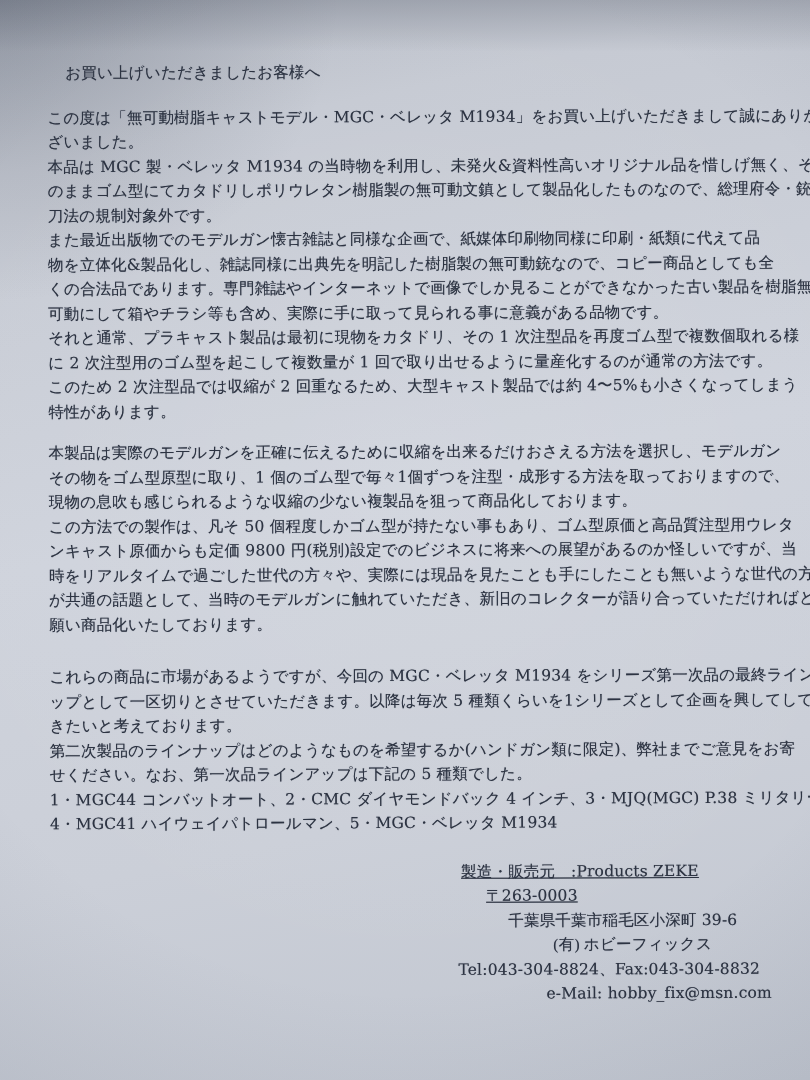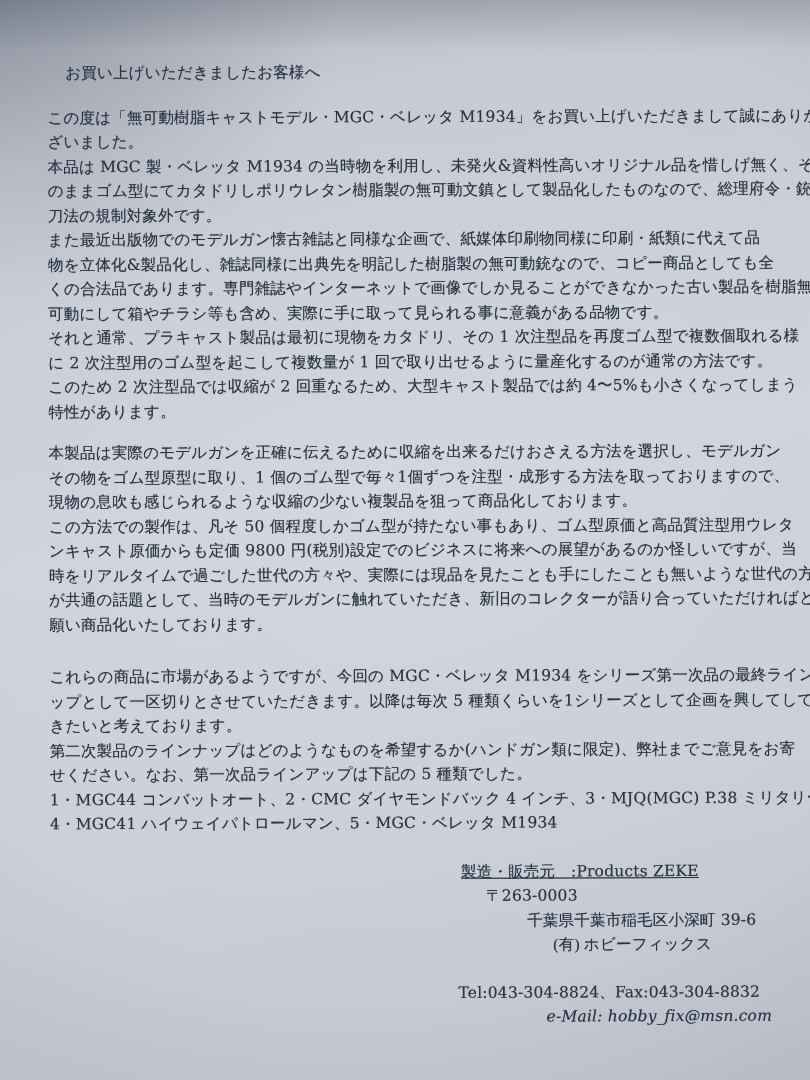--- a/index.html
+++ b/index.html
@@ -33,25 +33,25 @@
     line-height:24.5px;
     height:24.5px;
     letter-spacing:0.2px;
     text-shadow:0 0 0.7px rgba(44,51,66,0.55);
   }
   .greeting{margin-left:18px;margin-bottom:20px;}
   .para2{margin-top:17px;}
   .para3{margin-top:28px;}
   .footer{margin-top:24px;}
   .footer .f1{margin-left:411px;text-decoration:underline;}
-  .footer .f2{margin-left:436px;}
-  .footer .f3{margin-left:458px;text-align:center;}
+  .footer .f2{margin-left:436px;text-decoration:underline;}
+  .footer .f3{margin-left:458px;}
   .footer .f4{margin-left:503px;font-family:Liberation Serif, serif;}
-  .footer .f5{margin-left:408px;margin-top:23px;}
-  .footer .f6{margin-left:496px;font-style:italic;}
+  .footer .f5{margin-left:408px;}
+  .footer .f6{margin-left:496px;}
 </style>
 </head>
 <body>
 
 <div class="paper">
   <div class="content">
 
     <div class="line greeting">お買い上げいただきましたお客様へ</div>
 
     <div class="para para1">

